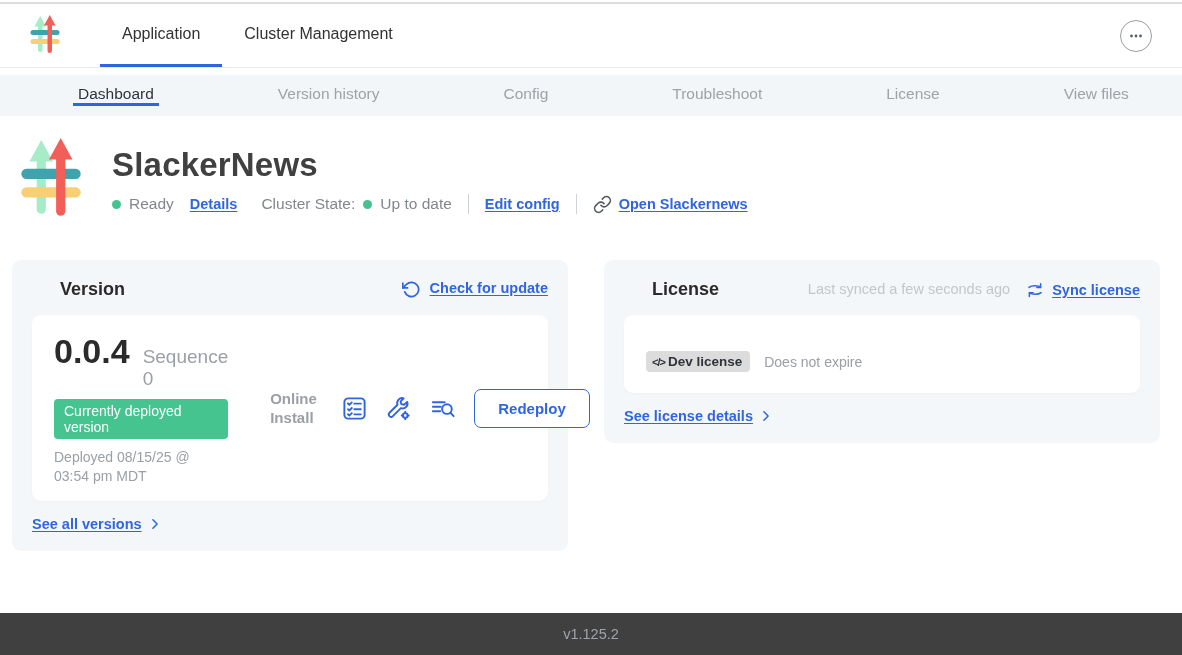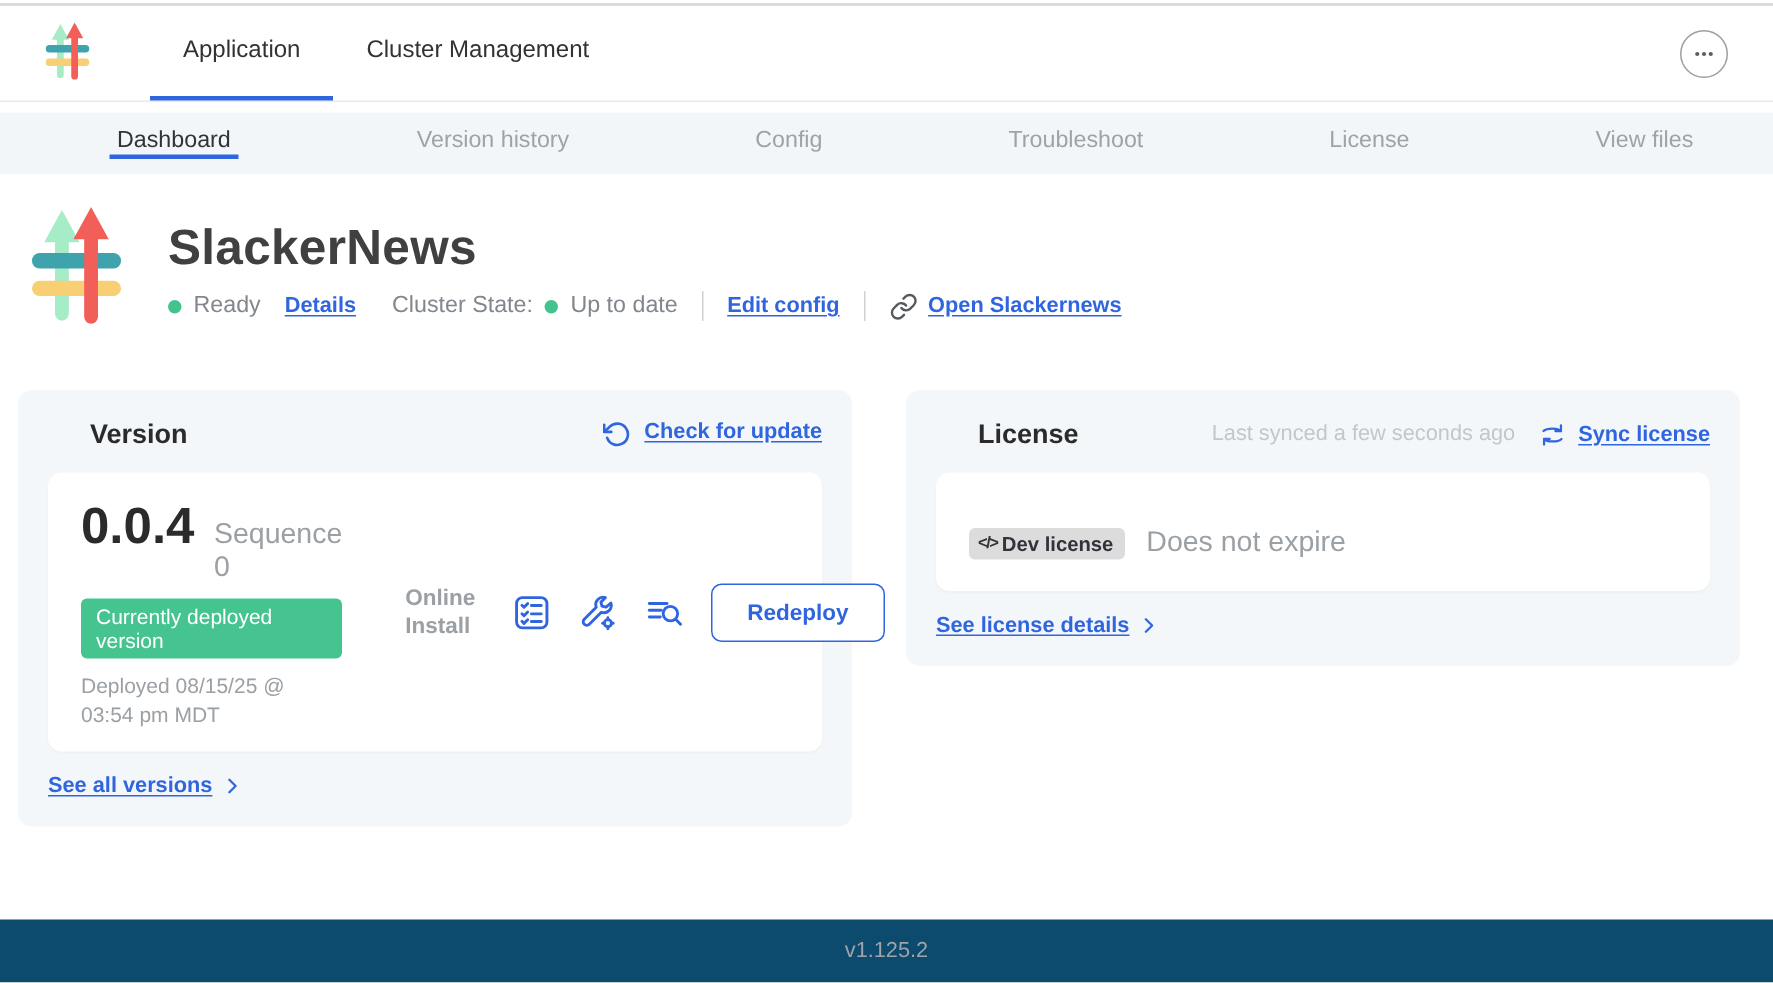--- a/index.html
+++ b/index.html
@@ -62,25 +62,25 @@
   .see-link-row .blue-link { font-size: 14.5px; }
 
   
   .license-inner { padding: 19px 22px 21px 22px; }
   .customer-row { display: flex; align-items: center; gap: 12px; }
   .customer-name { font-size: 20px; font-weight: 700; color: #2b2b2b; }
   .channel-badge { background: #e9f0fb; color: #4d8ef0; font-size: 14px; padding: 4px 10px; border-radius: 4px; }
   .license-meta-row { display: flex; align-items: center; gap: 14px; margin-top: 17px; }
   .devlicense-badge { background: #dcdcdc; color: #30343a; font-size: 13.5px; font-weight: 700; padding: 3px 8px 3px 6px; border-radius: 4px; display: flex; align-items: center; gap: 3px; }
   .code-glyph { font-size: 11px; font-weight: 700; letter-spacing: -1px; }
-  .expiry { font-size: 19px; color: #9ba0a5; }
+  .expiry { font-size: 14px; color: #9ba0a5; }
   .last-synced { color: #c2c7cc; font-size: 14.5px; margin-right: 7px; }
 
   
-  .footer { position: absolute; bottom: 0; left: 0; width: 100%; height: 42px; background: #0c4a6e; display: flex; align-items: center; justify-content: center; }
+  .footer { position: absolute; bottom: 0; left: 0; width: 100%; height: 42px; background: #404040; display: flex; align-items: center; justify-content: center; }
   .footer-text { color: #9ea4aa; font-size: 14.5px; }
 
   svg { display: block; }
 </style>
 </head>
 <body>
 
 <div class="top-hairline"></div>
 
 <div class="topnav">

